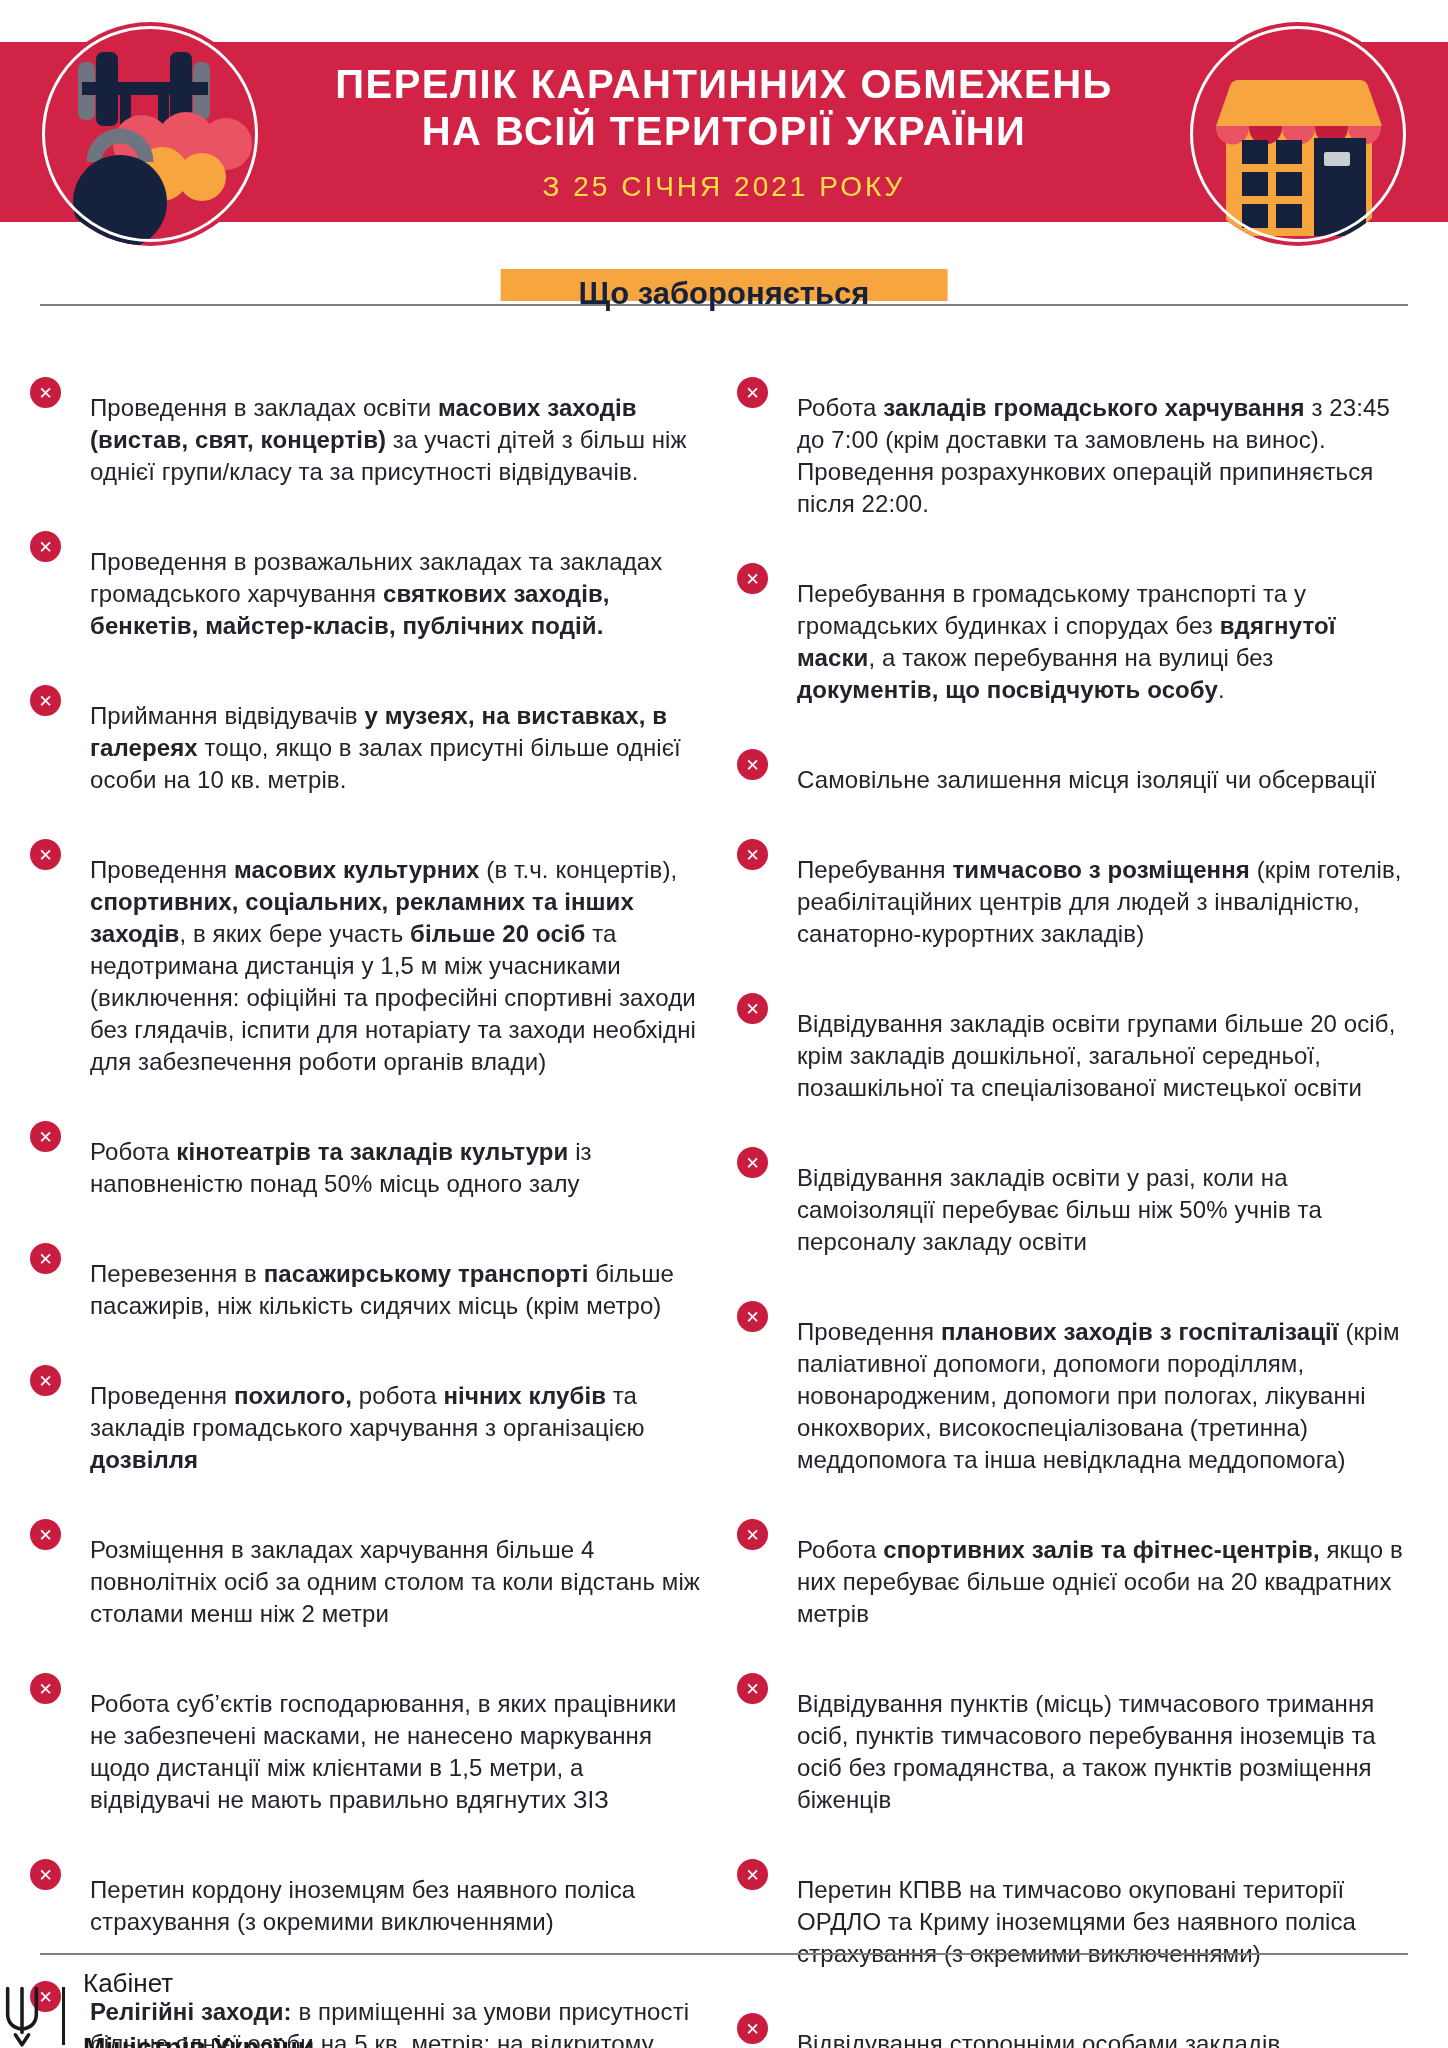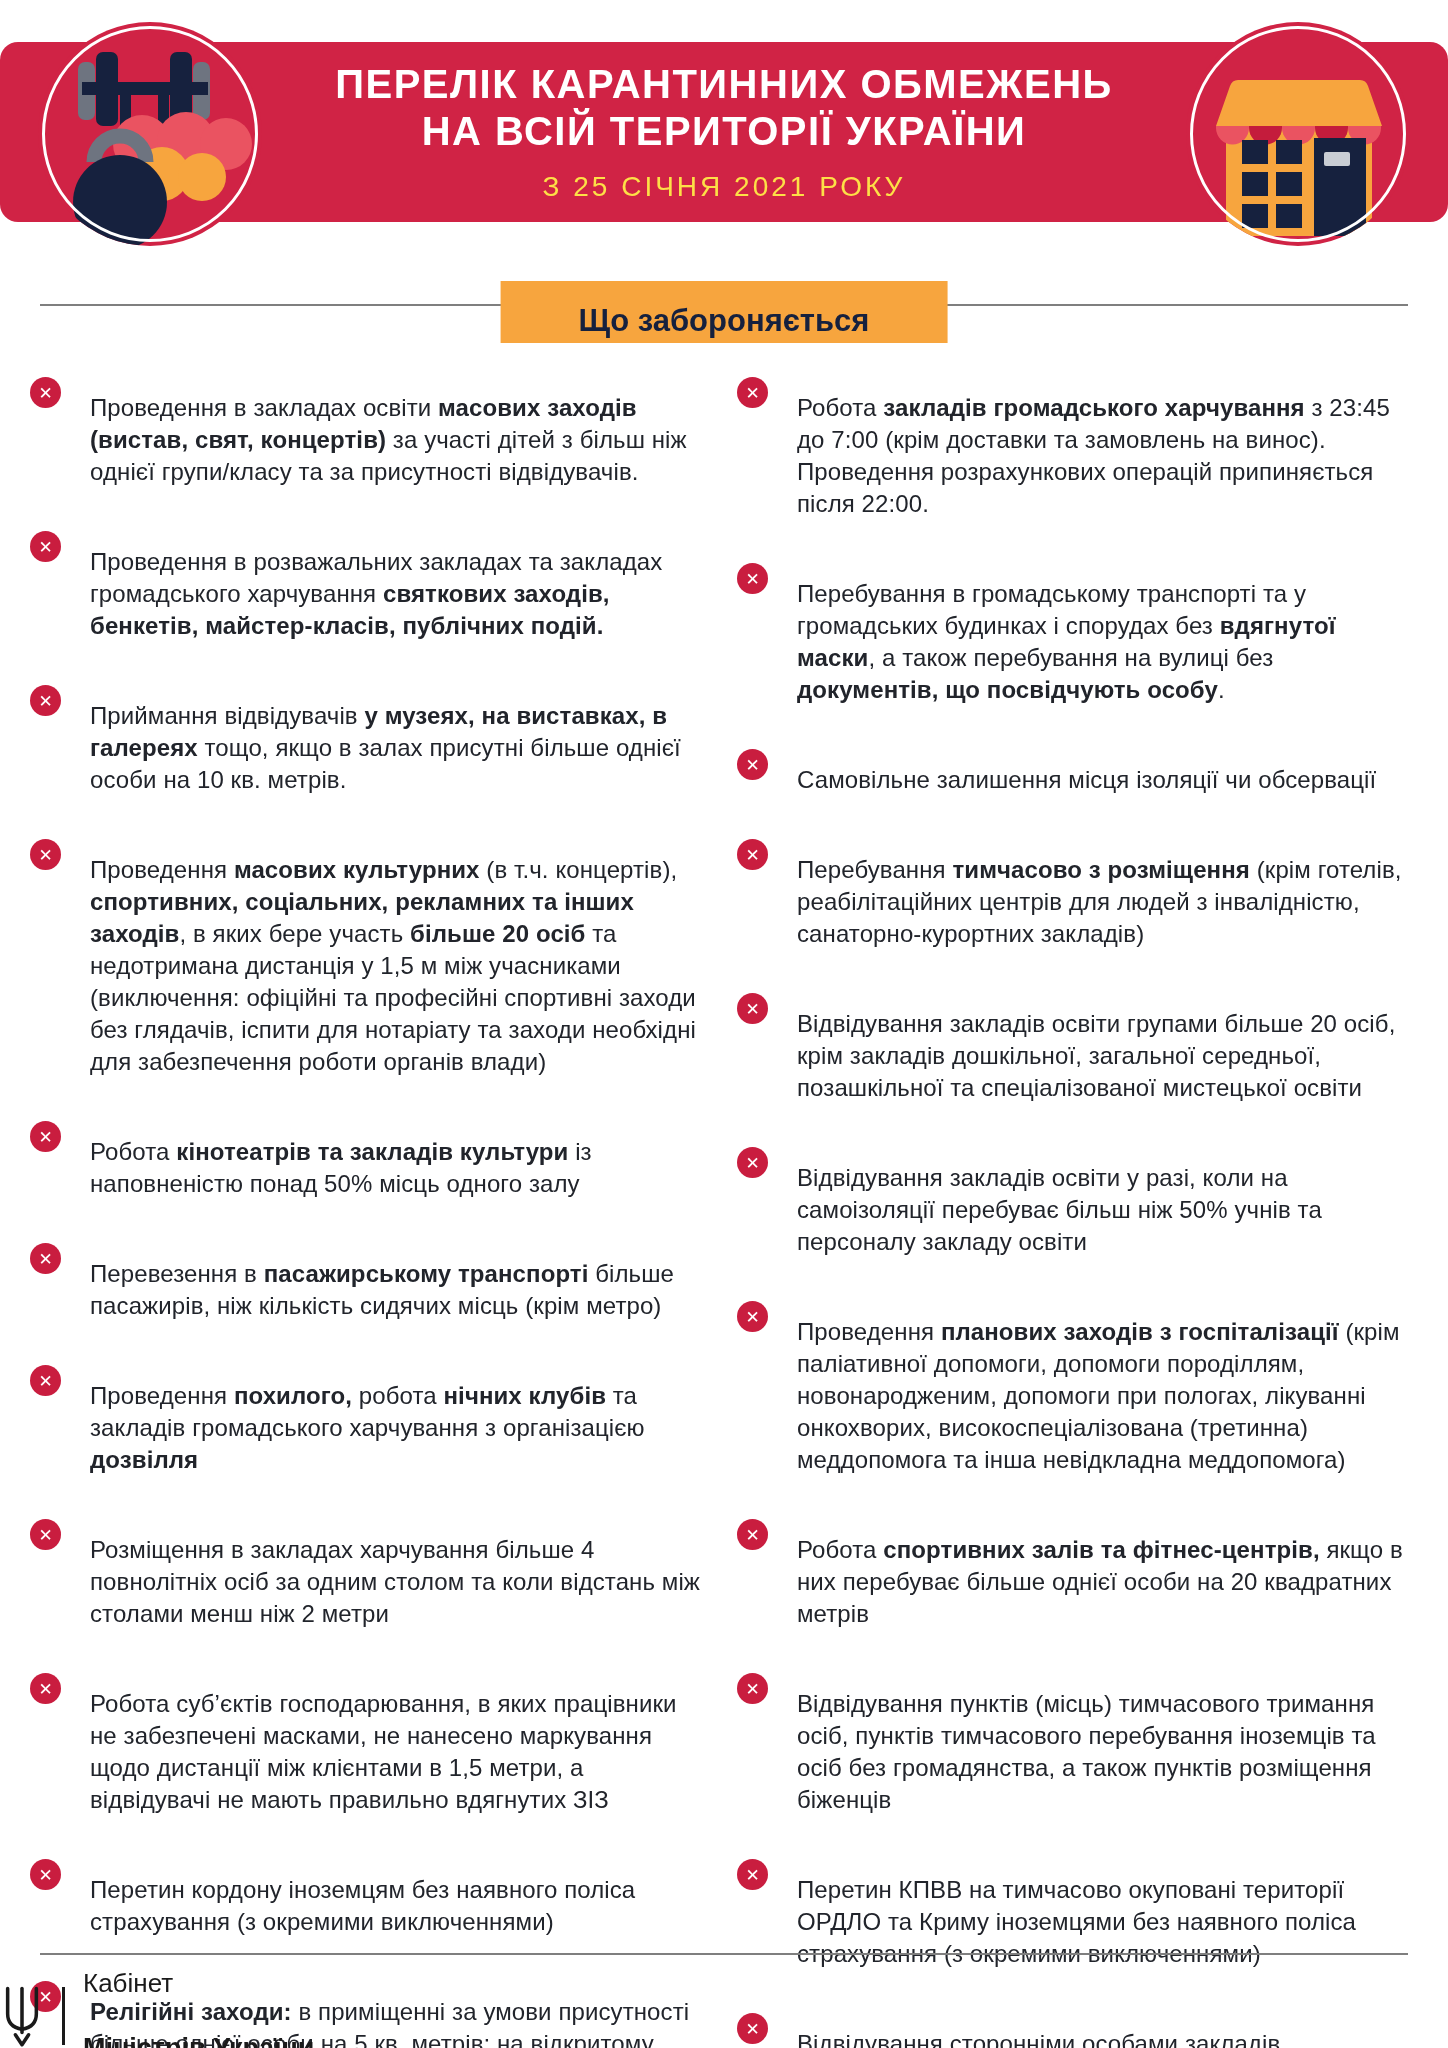--- a/index.html
+++ b/index.html
@@ -1,37 +1,37 @@
 <!DOCTYPE html>
 <html><head>
 <meta charset="utf-8">
 <style>
   html,body{margin:0;padding:0;background:#ffffff;}
   body{width:1448px;height:2048px;position:relative;font-family:"Liberation Sans",sans-serif;}
   .page{position:absolute;inset:0;width:1448px;height:2048px;overflow:hidden;background:#fff;}
 
   
   .banner{position:absolute;top:42px;left:0;width:1448px;height:180px;background:#D02345;
-          display:flex;flex-direction:column;align-items:center;justify-content:center;text-align:center;border-radius:18px;}
+          display:flex;flex-direction:column;align-items:center;justify-content:center;text-align:center;}
   .banner-title{color:#fff;font-weight:700;font-size:40px;line-height:47px;letter-spacing:1.5px;}
   .banner-sub{color:#fde047;font-weight:400;font-size:28px;letter-spacing:3px;margin-top:16px;}
 
   .side-circle{position:absolute;top:22px;width:224px;height:224px;border-radius:50%;background:#D02345;}
   .side-circle .ring{position:absolute;inset:4px;border:3px solid #ffffff;border-radius:50%;pointer-events:none;}
   .side-circle svg{position:absolute;inset:0;width:100%;height:100%;border-radius:50%;}
   .circle-left{left:38px;}
   .circle-right{left:1186px;}
 
   
   .rule{position:absolute;left:40px;width:1368px;height:2px;background:#7f7f7f;}
   .rule-top{top:304px;}
   .rule-bottom{top:1953px;}
-  .badge{position:absolute;top:281px;left:50%;transform:translateX(-50%);
+  .badge{position:absolute;top:269px;left:50%;transform:translateX(-50%);
          background:#F7A53E;color:#16213E;font-weight:700;font-size:31px;line-height:48px;height:30px;
-         padding:16px 78px;white-space:nowrap;z-index:2;}
+         padding:1px 78px;white-space:nowrap;z-index:2;}
 
   
   .col{position:absolute;top:376px;}
   .col-left{left:30px;width:692px;}
   .col-right{left:737px;width:692px;}
   .item{display:flex;gap:13px;margin-bottom:26px;}
   .x-icon{flex:0 0 auto;width:31px;height:31px;border-radius:50%;background:#C91D3F;color:#ffffff;
           display:flex;align-items:center;justify-content:center;
           font-size:17px;font-weight:700;margin-top:1px;font-family:"DejaVu Sans",sans-serif;}
   .item-text{margin:16px;font-size:24px;line-height:32px;color:#21242B;letter-spacing:0.1px;}

